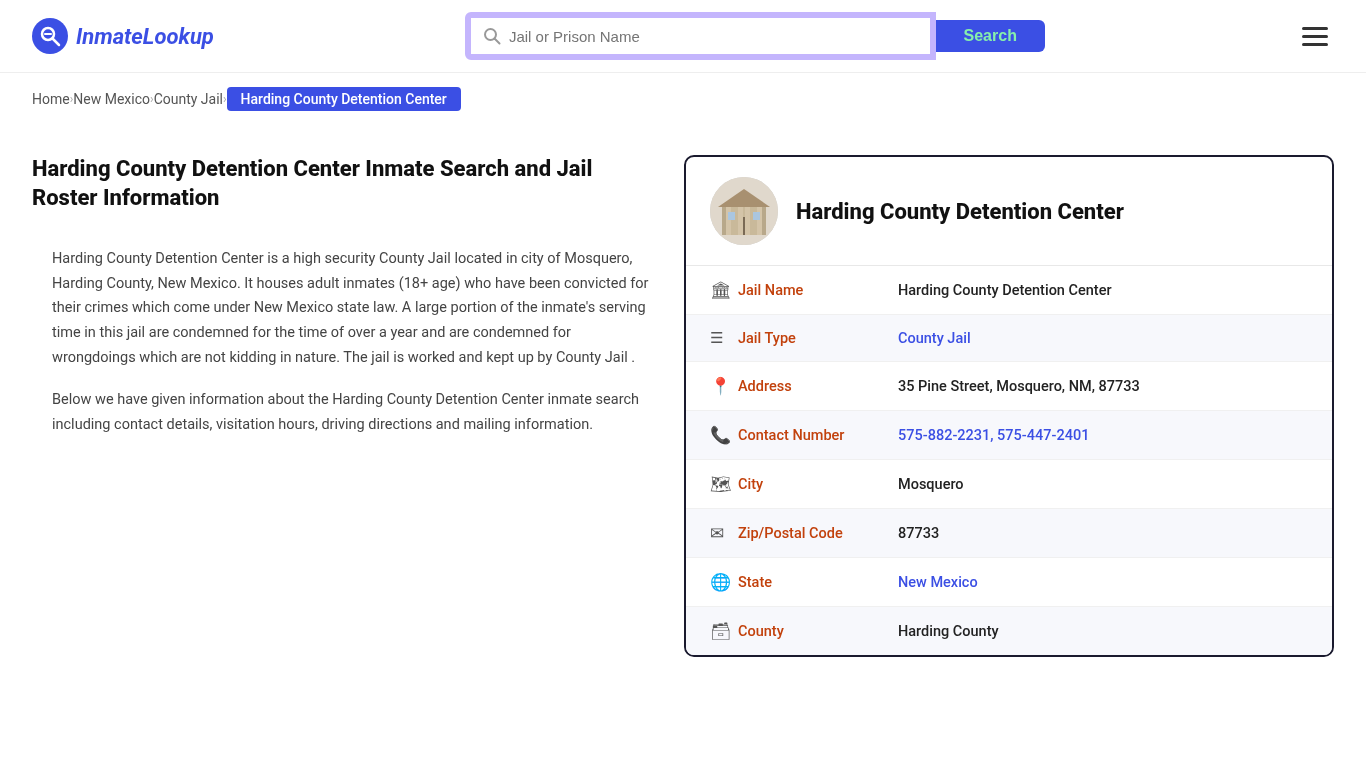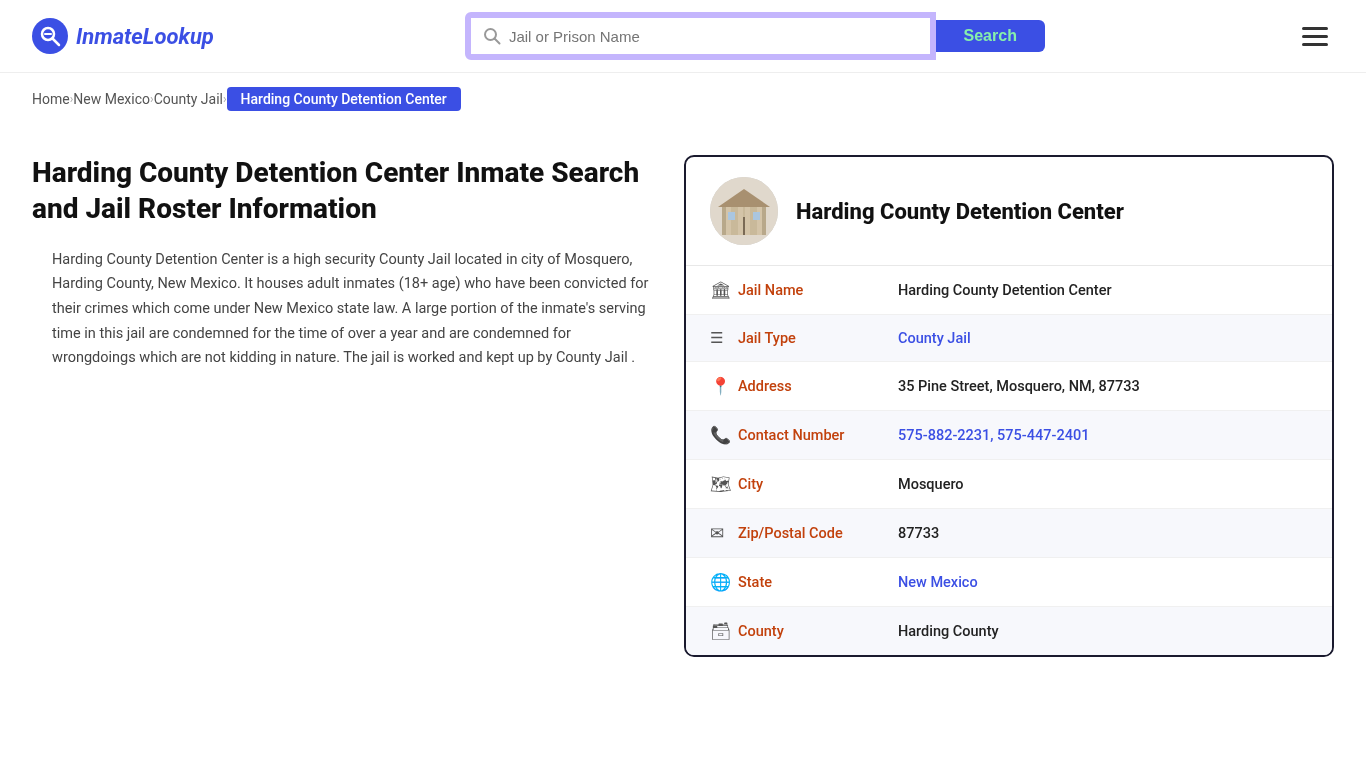--- a/index.html
+++ b/index.html
@@ -131,25 +131,25 @@
       gap: 32px;
       max-width: 1366px;
     }
 
     
     .left-col {
       flex: 0 0 620px;
       max-width: 640px;
     }
     .page-title {
-      font-size: 28px;
+      font-size: 22px;
       font-weight: 800;
       color: #111;
       line-height: 1.3;
-      margin-bottom: 20px;
+      margin-bottom: 35px;
     }
     .description {
       font-size: 14.5px;
       color: #444;
       line-height: 1.7;
       margin-bottom: 18px;
       margin-left: 20px;
     }
 
     
@@ -266,20 +266,21 @@
   <a href="#">County Jail</a>
   <span class="sep">›</span>
   <span class="current">Harding County Detention Center</span>
 </nav>
 
 <div class="main">
 
   <div class="left-col">
     <h1 class="page-title">Harding County Detention Center Inmate Search and Jail Roster Information</h1>
     <p class="description">Harding County Detention Center is a high security County Jail located in city of Mosquero, Harding County, New Mexico. It houses adult inmates (18+ age) who have been convicted for their crimes which come under New Mexico state law. A large portion of the inmate's serving time in this jail are condemned for the time of over a year and are condemned for wrongdoings which are not kidding in nature. The jail is worked and kept up by County Jail .</p>
+    <p class="description">Below we have given information about the Harding County Detention Center inmate search including contact details, visitation hours, driving directions and mailing information.</p>
   </div>
 
   <div class="right-col">
     <div class="info-card">
 
       <div class="card-header">
         <div class="facility-thumb">
           
           <svg viewBox="0 0 68 68" xmlns="http://www.w3.org/2000/svg">
             <rect width="68" height="68" fill="#e0d8cc"></rect>

